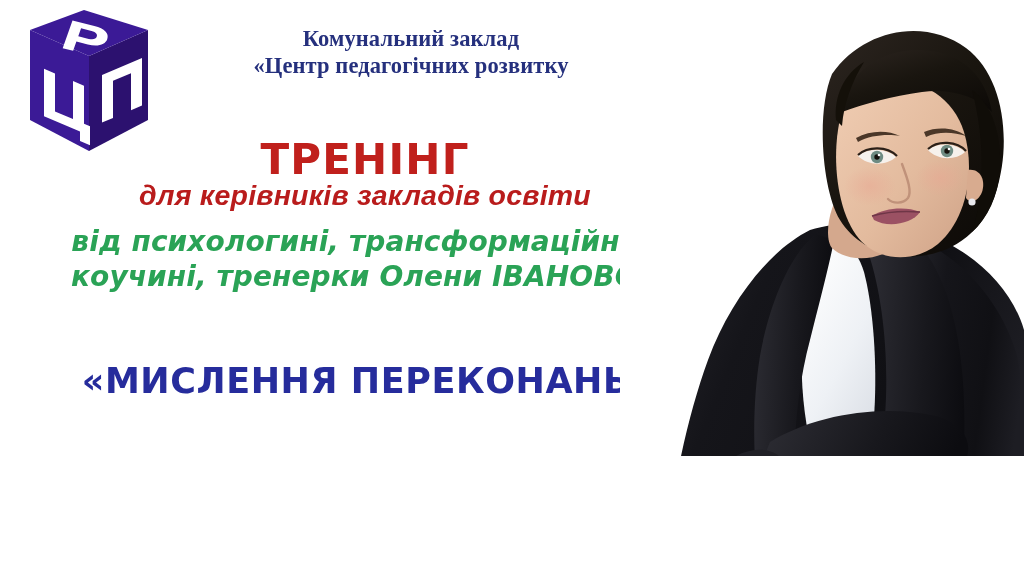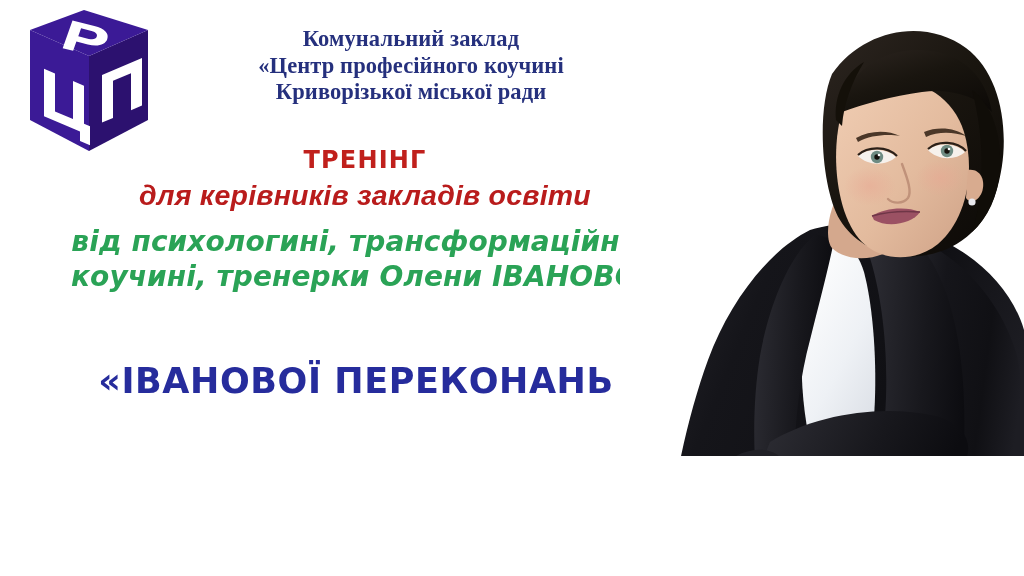--- a/index.html
+++ b/index.html
@@ -51,21 +51,21 @@
     left: 40px;
     top: 142px;
     width: 650px;
     text-align: center;
   }
   .trening-main {
     display: block;
     color: #c0201c;
     font-family: "DejaVu Sans", sans-serif;
     font-weight: bold;
-    font-size: 24px;
+    font-size: 42px;
     line-height: 36px;
     letter-spacing: 1.2px;
   }
   .trening-sub {
     display: block;
     color: #b91c1c;
     font-family: Liberation Sans, sans-serif;
     font-weight: bold;
     font-style: italic;
     font-size: 28.5px;
@@ -150,36 +150,35 @@
       </g>
 
       <g transform="translate(86,66) skewY(-23) scale(1.0,0.95)">
         <path d="M2,2 L2,52 L13,52 L13,13 L31,13 L31,52 L42,52 L42,2 Z" fill="#ffffff"></path>
       </g>
     </svg>
   </div>
 
   <div class="org-header">
     <span class="ln">Комунальний заклад</span>
-    <span class="ln">«Центр професійного коучині</span>
-    <span class="ln">Криворізької міської ради</span>
+    <span class="ln">«Центр педагогічних розвитку</span>
   </div>
 
   <div class="trening-block">
     <span class="trening-main">ТРЕНІНГ</span>
     <span class="trening-sub">для керівників закладів освіти</span>
   </div>
 
   <div class="green-block">
     <span class="gl">від психологині, трансформаційної</span>
     <span class="gl">коучині, тренерки Олени ІВАНОВОЇ</span>
   </div>
 
   <div class="main-title">
-    <span class="tl">«ІВАНОВОЇ ПЕРЕКОНАНЬ</span>
+    <span class="tl">«МИСЛЕННЯ ПЕРЕКОНАНЬ</span>
   </div>
 
   <div class="photo">
     <svg viewBox="0 0 404 576" xmlns="http://www.w3.org/2000/svg" aria-label="portrait">
       <defs>
         <linearGradient id="skinG" x1="0" y1="0" x2="1" y2="1">
           <stop offset="0%" stop-color="#f0cdb3"></stop>
           <stop offset="55%" stop-color="#e3bb9e"></stop>
           <stop offset="100%" stop-color="#cfa287"></stop>
         </linearGradient>

